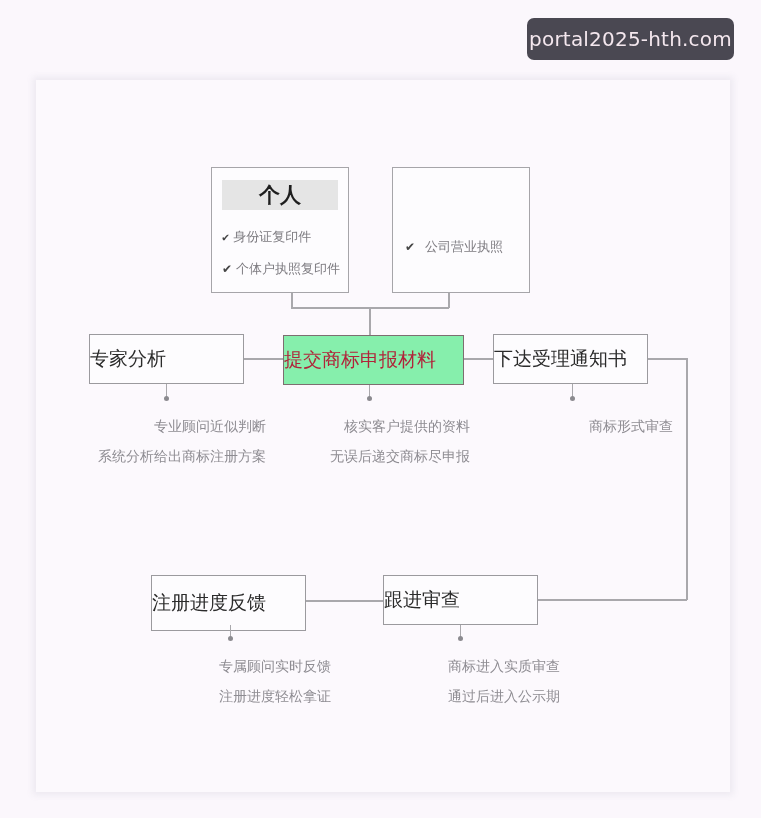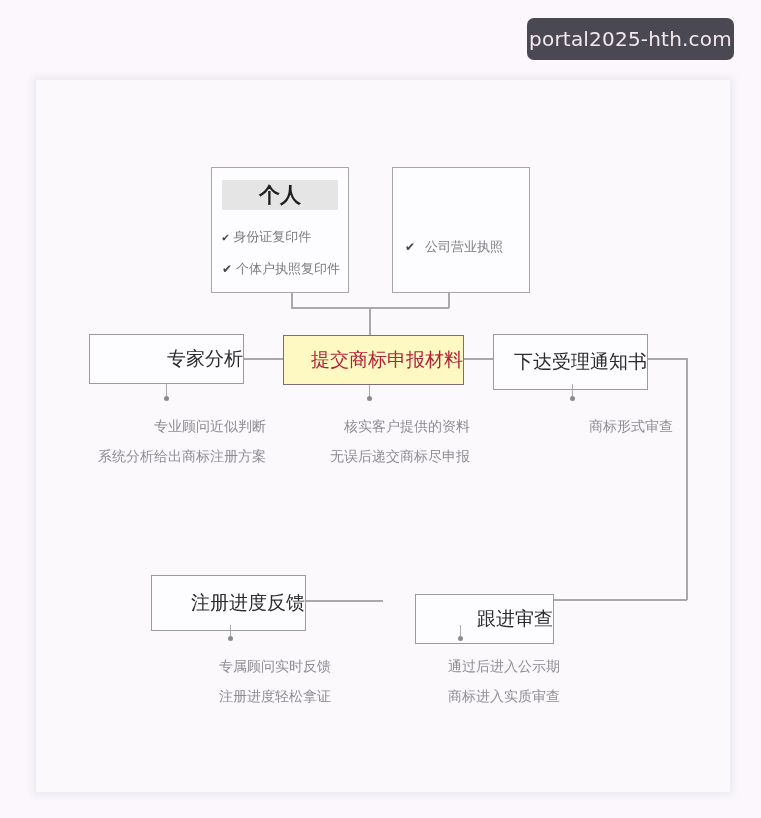--- a/index.html
+++ b/index.html
@@ -16,24 +16,24 @@
     font-family: "DejaVu Sans", sans-serif; letter-spacing: 0.2px;
   }
   .card {
     position: absolute; left: 36px; top: 80px; width: 694px; height: 712px;
     background: #fcf9fd;
     box-shadow: 0 0 6px 3px rgba(235,232,240,0.9);
   }
   .box {
     position: absolute; background: #fdfcfe;
     border: 1.5px solid #9b9a9e;
-    display: flex; align-items: center; justify-content: flex-end;
+    display: flex; align-items: center; justify-content: flex-start;
     color: #2b2b2b; font-size: 19px;
   }
-  .box.hl { border-color: #7d6e70; color: #b0243a; background: #fef9c3; }
+  .box.hl { border-color: #7d6e70; color: #b0243a; background: #86efac; }
   .doc {
     position: absolute; background: #fdfcfe; border: 1.5px solid #a6a5a9;
   }
   .doc .head {
     position: absolute; left: 10px; right: 10px; top: 12px; height: 30px;
     background: #e5e5e5; color: #1e1e1e; font-size: 21px; font-weight: bold;
     display: flex; align-items: center; justify-content: center;
   }
   .doc .item {
     position: absolute; left: 10px; font-size: 13px; color: #7d7b80;
@@ -74,21 +74,21 @@
 <div class="line" style="left:448px;top:293px;width:1.5px;height:15px;"></div>
 <div class="line" style="left:291px;top:307px;width:158px;height:1.5px;"></div>
 <div class="line" style="left:369px;top:307px;width:1.5px;height:28px;"></div>
 
 <div class="box" style="left:89px;top:334px;width:155px;height:50px;">
   <span>专家分析</span>
 </div>
 <div class="box hl" style="left:283px;top:335px;width:181px;height:50px;">
   <span>提交商标申报材料</span>
 </div>
-<div class="box" style="left:493px;top:334px;width:155px;height:56px;">
+<div class="box" style="left:493px;top:334px;width:155px;height:50px;">
   <span>下达受理通知书</span>
 </div>
 
 <div class="line" style="left:244px;top:358px;width:39px;height:1.5px;"></div>
 <div class="line" style="left:464px;top:358px;width:29px;height:1.5px;"></div>
 
 <div class="line" style="left:648px;top:358px;width:39px;height:1.5px;"></div>
 <div class="line" style="left:686px;top:358px;width:1.5px;height:242px;"></div>
 <div class="line" style="left:537px;top:599px;width:150px;height:1.5px;"></div>
 
@@ -107,30 +107,30 @@
   <div>核实客户提供的资料</div>
   <div>无误后递交商标尽申报</div>
 </div>
 <div class="desc" style="left:473px;top:411px;width:200px;">
   <div>商标形式审查</div>
 </div>
 
 <div class="box" style="left:151px;top:575px;width:155px;height:56px;">
   <span>注册进度反馈</span>
 </div>
-<div class="box" style="left:383px;top:594px;width:139px;height:50px;margin-left:32px;">
+<div class="box" style="left:383px;top:575px;width:155px;height:50px;">
   <span>跟进审查</span>
 </div>
 <div class="line" style="left:306px;top:600px;width:77px;height:1.5px;"></div>
 
 <div class="line" style="left:230px;top:625px;width:1.2px;height:13px;"></div>
 <div class="dot" style="left:228px;top:636px;"></div>
 <div class="line" style="left:460px;top:625px;width:1.2px;height:13px;"></div>
 <div class="dot" style="left:458px;top:636px;"></div>
 
 <div class="desc" style="left:131px;top:651px;width:200px;">
   <div>专属顾问实时反馈</div>
   <div>注册进度轻松拿证</div>
 </div>
 <div class="desc" style="left:360px;top:651px;width:200px;">
+  <div>商标进入实质审查</div>
   <div>通过后进入公示期</div>
-  <div>商标进入实质审查</div>
 </div>
 
 </body></html>

